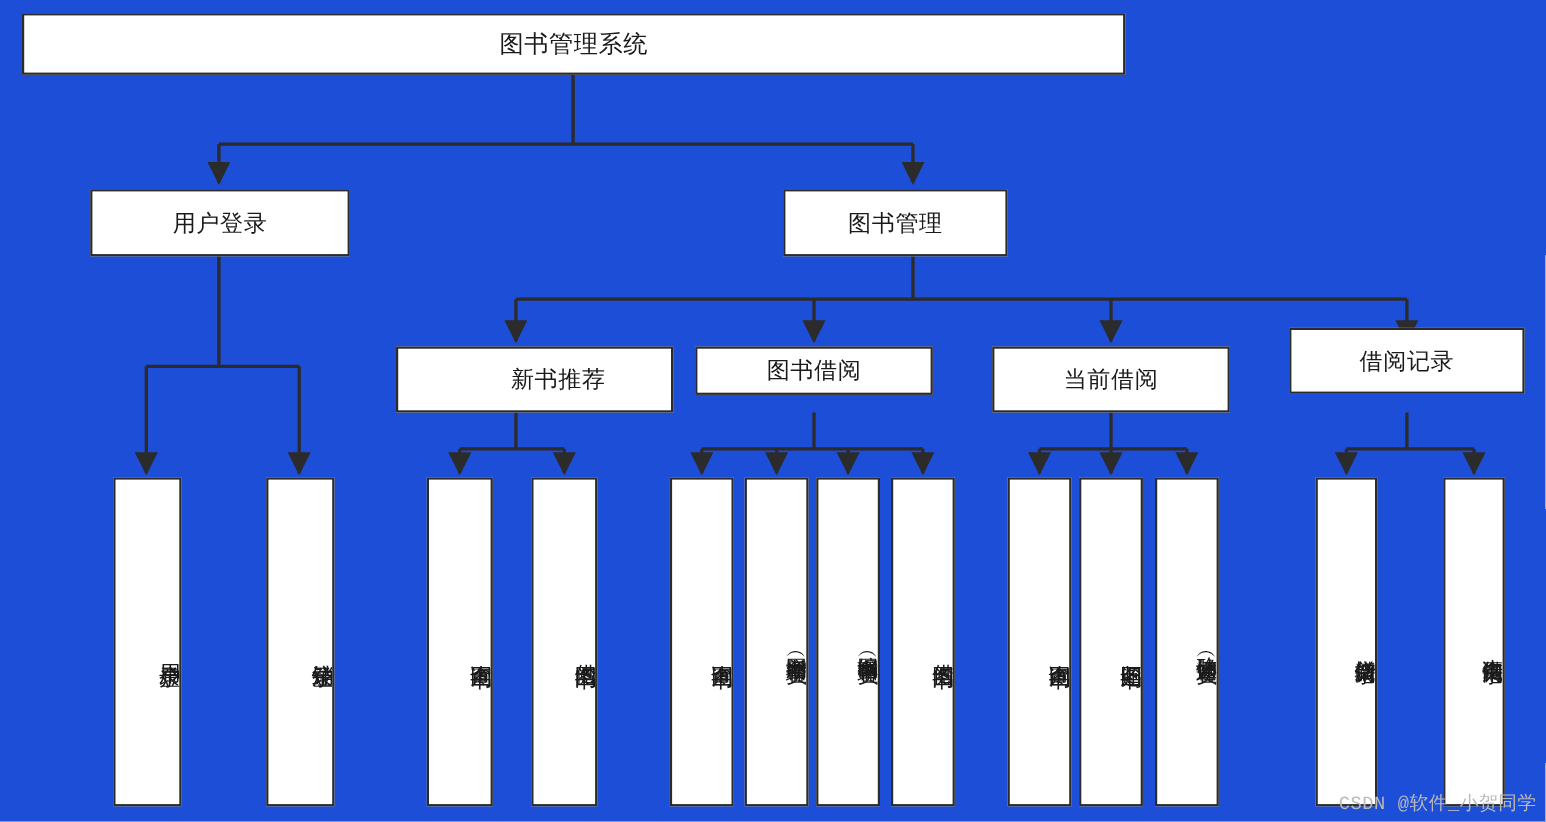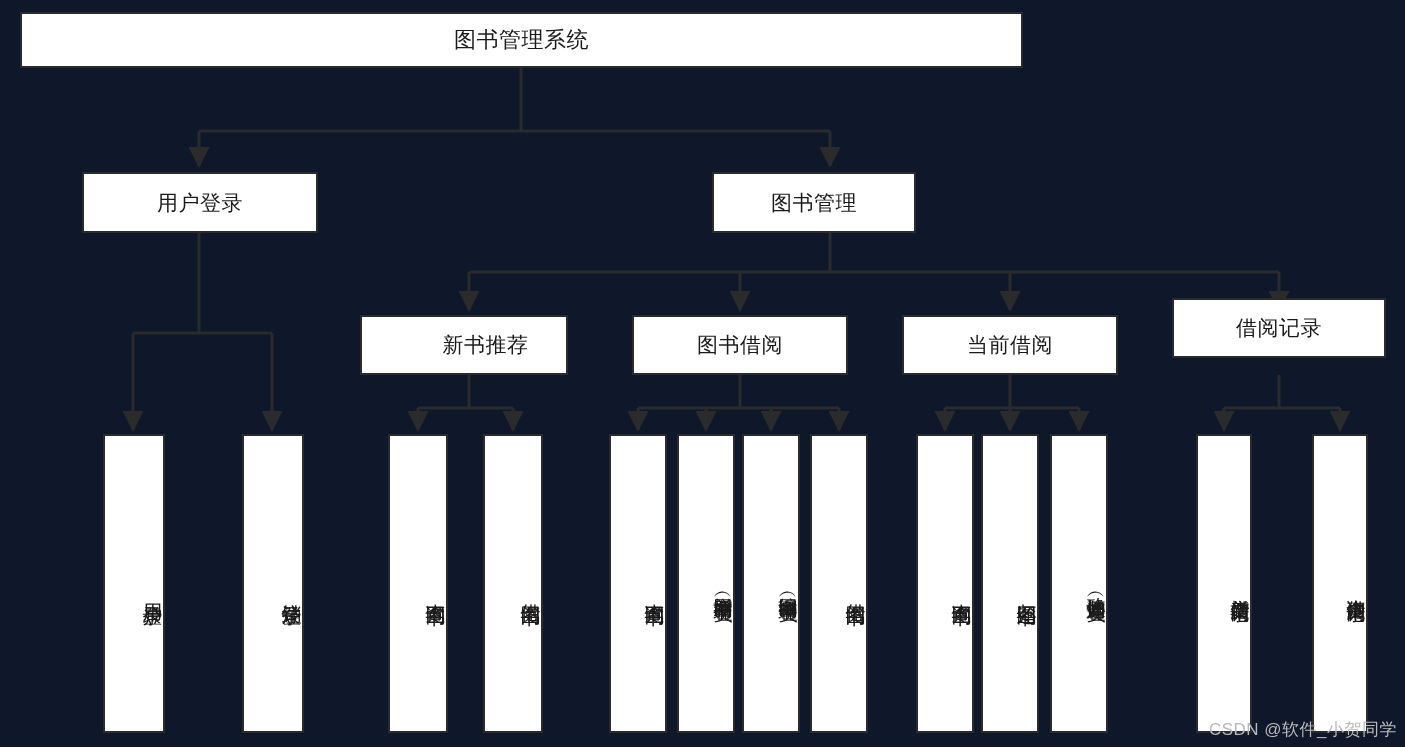--- a/index.html
+++ b/index.html
@@ -7,22 +7,23 @@
     padding: 0;
     background: #ffffff;
   }
   body {
     font-family: "Liberation Sans", "DejaVu Sans", sans-serif;
   }
   #canvas {
     position: relative;
     width: 1405px;
     height: 747px;
-    background: #0f172a;
+    background: #1d4ed8;
     overflow: hidden;
+    font-family: Liberation Mono, monospace;
   }
   #svg-layer {
     position: absolute;
     top: 0;
     left: 0;
     width: 1405px;
     height: 747px;
   }
   .node {
     position: absolute;
@@ -123,23 +124,23 @@
       <path d="M 1340 408 L 1340 430" marker-end="url(#arrow)"></path>
     </g>
   </svg>
 
   <div class="node node-h" id="root-node" style="left:20px; top:12px; width:1003px; height:56px;">图书管理系统</div>
 
   <div class="node node-h" style="left:82px; top:172px; width:236px; height:61px;">用户登录</div>
 
   <div class="node node-h" style="left:712px; top:172px; width:204px; height:61px;">图书管理</div>
 
-  <div class="node node-h" style="left:360px; top:315px; width:208px; height:60px;padding-left:43px;">新书推荐</div>
+  <div class="node node-h" style="left:360px; top:315px; width:252px; height:60px;padding-left:43px;">新书推荐</div>
 
-  <div class="node node-h" style="left:632px; top:315px; width:216px; height:60px;">图书借阅</div>
+  <div class="node node-h" style="left:632px; top:315px; width:216px; height:44px;">图书借阅</div>
 
   <div class="node node-h" style="left:902px; top:315px; width:216px; height:60px;">当前借阅</div>
 
   <div class="node node-h" style="left:1172px; top:298px; width:214px; height:60px;">借阅记录</div>
 
   <div class="node node-v" style="left:103px; top:434px; width:62px; height:299px;">用户登录</div>
 
   <div class="node node-v" style="left:242px; top:434px; width:62px; height:299px;">注销登录</div>
 
   <div class="node node-v" style="left:388px; top:434px; width:60px; height:299px;">查询图书</div>

